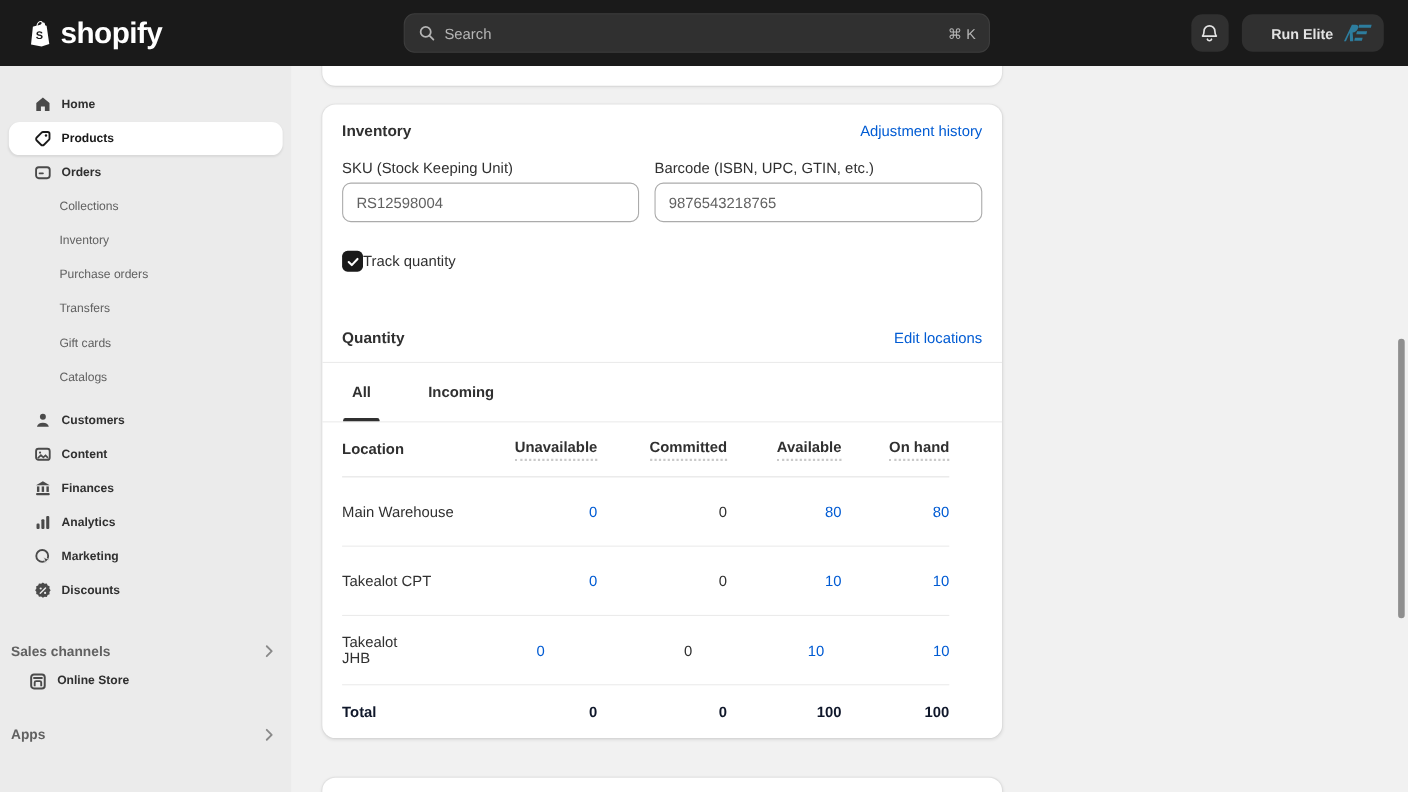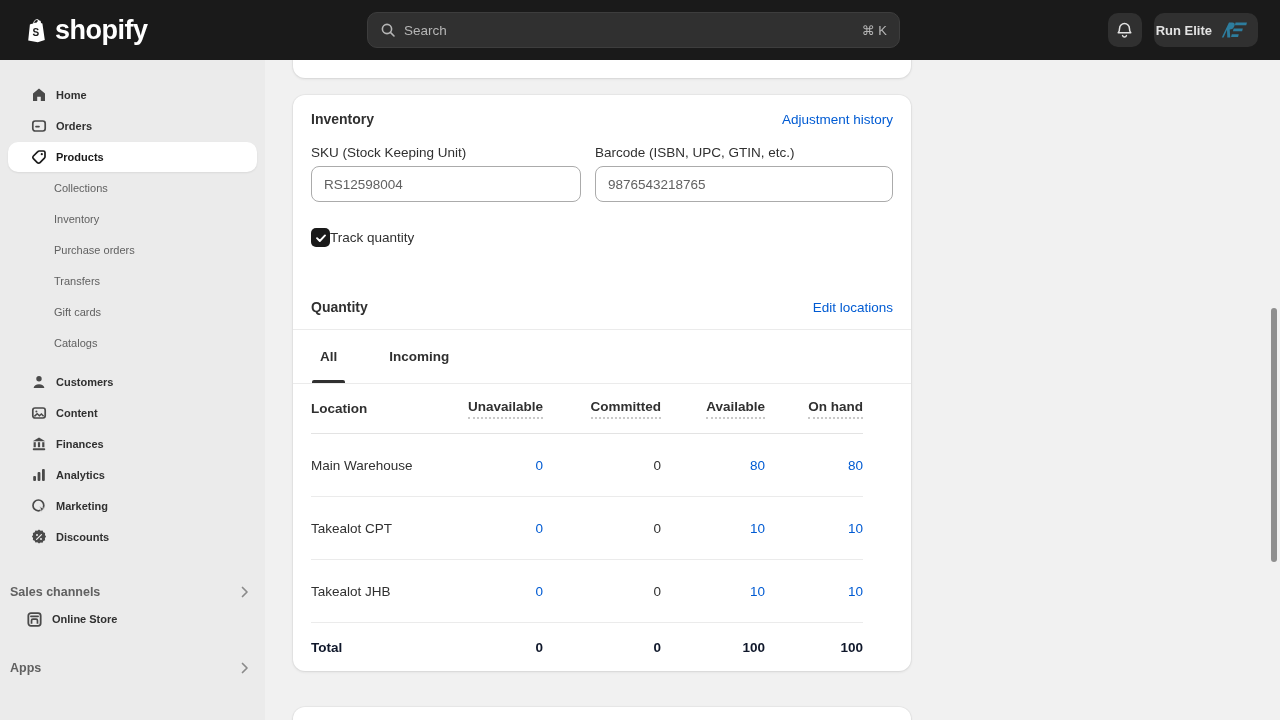--- a/index.html
+++ b/index.html
@@ -15,21 +15,21 @@
                border-radius:10px; display:flex; align-items:center; padding:16px 12px; gap:8px;
                border:1px solid #3d3d3d; }
   .searchbox input { flex:1; background:transparent; border:none; outline:none; color:#e3e3e3;
                      font-size:13.5px; font-family:"Liberation Sans", sans-serif; }
   .searchbox input::placeholder { color:#b5b5b5; }
   .shortcut { color:#b5b5b5; font-size:13px; }
   .topbar-right { position:absolute; right:22px; top:13px; display:flex; gap:12px; }
   .iconbtn { width:34px; height:34px; border-radius:10px; background:#303030; display:flex;
              align-items:center; justify-content:center; cursor:pointer; }
   .storebtn { height:34px; border-radius:10px; background:#303030; display:flex; align-items:center;
-              gap:9px; padding:0 9px 0 2px; cursor:pointer; }
+              gap:9px; padding:0 9px 0 27px; cursor:pointer; }
   .storebtn .name { color:#e3e3e3; font-size:13px; font-weight:600; }
 
   
   .sidebar { position:absolute; left:0; top:60px; width:265px; height:660px; background:#ebebeb;
              padding-top:20px; }
   .nav-item { height:30px; margin:0 8px 1px 8px; border-radius:10px; display:flex; align-items:center;
               gap:9px; padding-left:22px; cursor:pointer; }
   .nav-item .lbl { font-size:11px; font-weight:600; color:#303030; }
   .nav-item.sub { padding-left:46px; }
   .nav-item.sub .lbl { color:#616161; font-weight:500; }
@@ -139,38 +139,38 @@
 
   <div class="nav-item">
     <span class="nav-icon">
       <svg width="16" height="16" viewBox="0 0 16 16">
           <path d="M8 1.6 14 6.6 V14 H9.8 V9.8 H6.2 V14 H2 V6.6 Z" fill="#4a4a4a"></path>
         </svg>
     </span>
     <span class="lbl">Home</span>
   </div>
 
+  <div class="nav-item active">
+    <span class="nav-icon">
+      <svg width="16" height="16" viewBox="0 0 16 16">
+        <path d="M8.2 2 H12.4 A1.6 1.6 0 0 1 14 3.6 V7.8 A1.9 1.9 0 0 1 13.4 9.2 L9 13.6 A1.9 1.9 0 0 1 6.3 13.6 L2.4 9.7 A1.9 1.9 0 0 1 2.4 7 L6.8 2.6 A1.9 1.9 0 0 1 8.2 2 Z" fill="none" stroke="#1a1a1a" stroke-width="1.7" stroke-linejoin="round"></path>
+        <circle cx="10.8" cy="5.2" r="1.1" fill="#1a1a1a"></circle>
+      </svg>
+    </span>
+    <span class="lbl">Products</span>
+  </div>
+
   <div class="nav-item">
     <span class="nav-icon">
       <svg width="16" height="16" viewBox="0 0 16 16">
         <rect x="1.8" y="3" width="12.4" height="10" rx="2.4" fill="none" stroke="#4a4a4a" stroke-width="1.7"></rect>
         <path d="M5 8.6 h3" stroke="#4a4a4a" stroke-width="1.7" stroke-linecap="round"></path>
       </svg>
     </span>
     <span class="lbl">Orders</span>
-  </div>
-
-  <div class="nav-item active">
-    <span class="nav-icon">
-      <svg width="16" height="16" viewBox="0 0 16 16">
-        <path d="M8.2 2 H12.4 A1.6 1.6 0 0 1 14 3.6 V7.8 A1.9 1.9 0 0 1 13.4 9.2 L9 13.6 A1.9 1.9 0 0 1 6.3 13.6 L2.4 9.7 A1.9 1.9 0 0 1 2.4 7 L6.8 2.6 A1.9 1.9 0 0 1 8.2 2 Z" fill="none" stroke="#1a1a1a" stroke-width="1.7" stroke-linejoin="round"></path>
-        <circle cx="10.8" cy="5.2" r="1.1" fill="#1a1a1a"></circle>
-      </svg>
-    </span>
-    <span class="lbl">Products</span>
   </div>
 
   <div class="nav-item sub">
     <span class="lbl">Collections</span>
   </div>
   <div class="nav-item sub">
     <span class="lbl">Inventory</span>
   </div>
   <div class="nav-item sub">
     <span class="lbl">Purchase orders</span>
@@ -338,21 +338,21 @@
       </div>
 
       <div class="trow drow">
         <span class="loc">Takealot CPT</span>
         <span class="num blue">0</span>
         <span class="num plain">0</span>
         <span class="num blue">10</span>
         <span class="num blue">10</span>
       </div>
 
-      <div class="trow drow" style="border-bottom:1px solid #ebebeb;">
+      <div class="trow drow" style="border-bottom:1px solid #ebebeb;gap:16px;">
         <span class="loc">Takealot JHB</span>
         <span class="num blue">0</span>
         <span class="num plain">0</span>
         <span class="num blue">10</span>
         <span class="num blue">10</span>
       </div>
 
       <div class="trow total">
         <span class="loc">Total</span>
         <span class="num">0</span>

